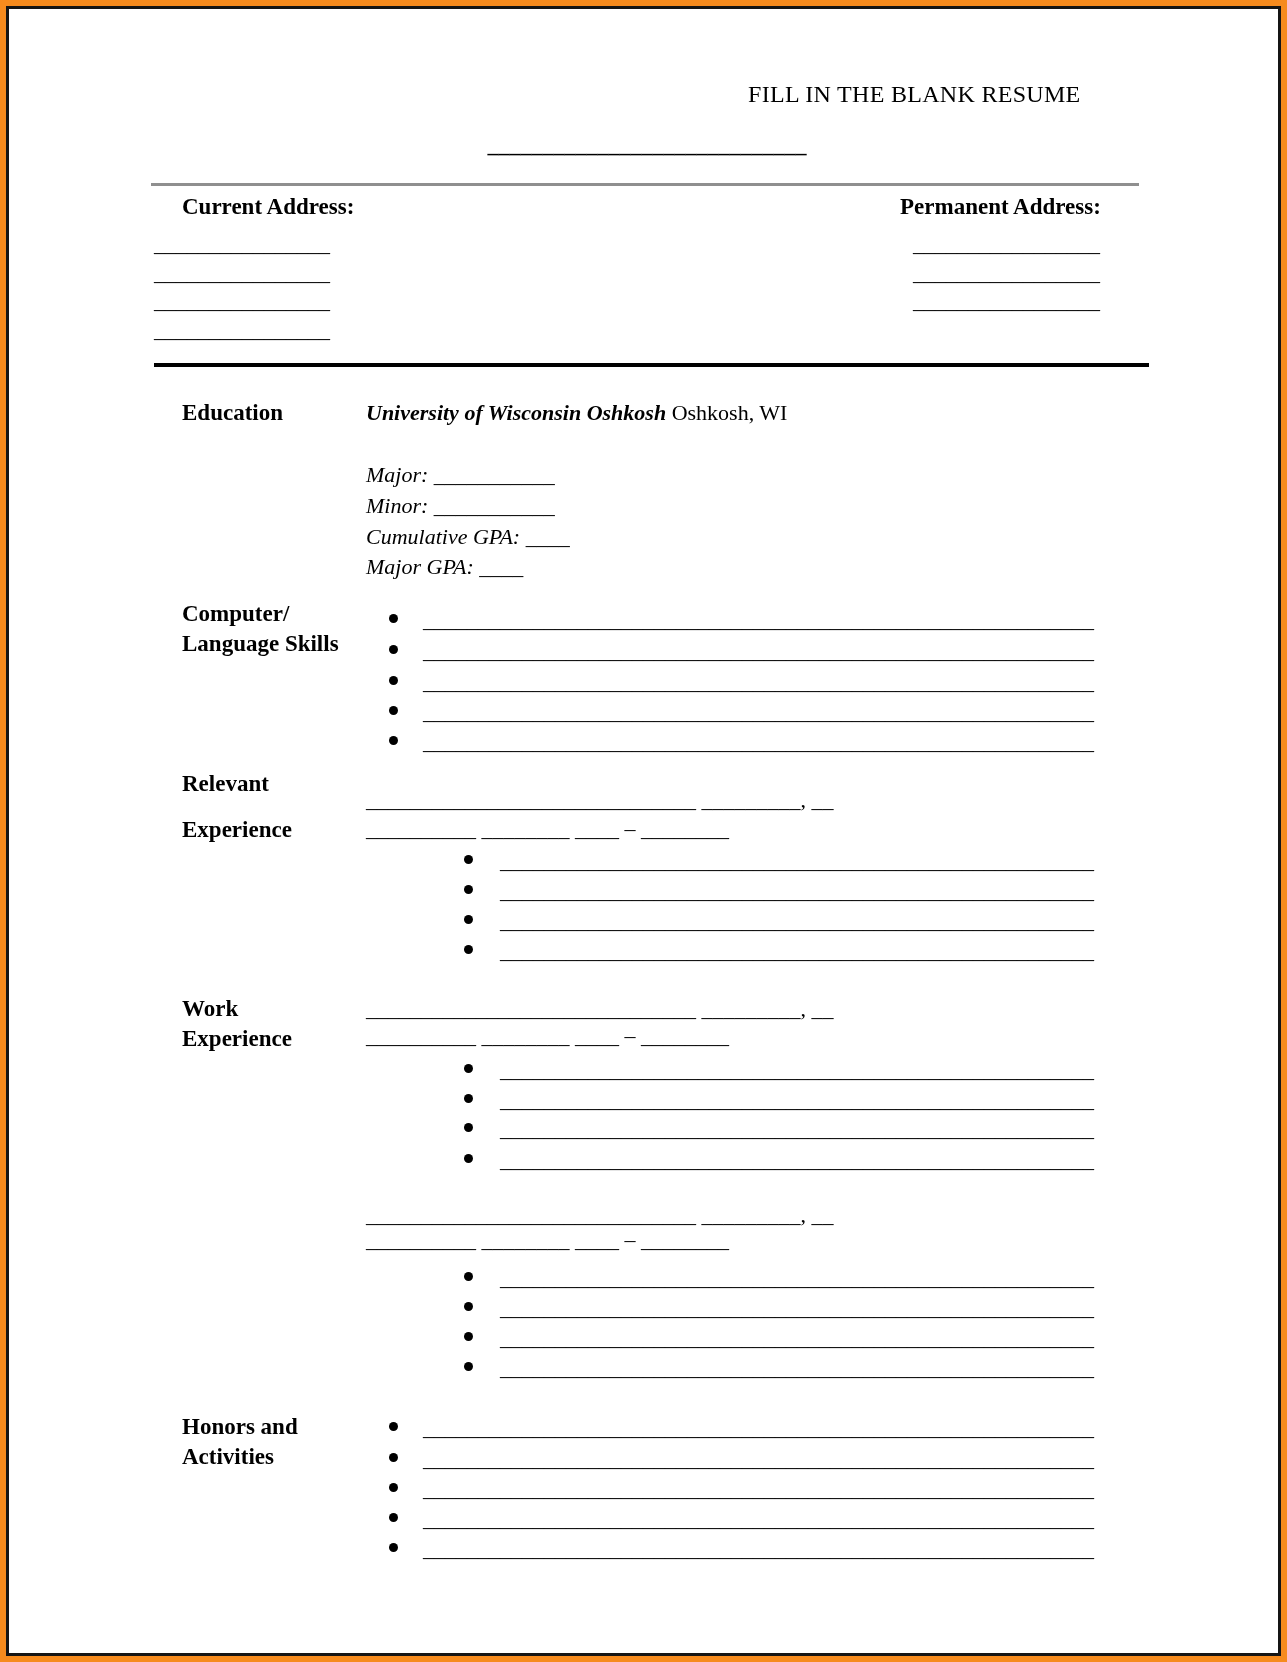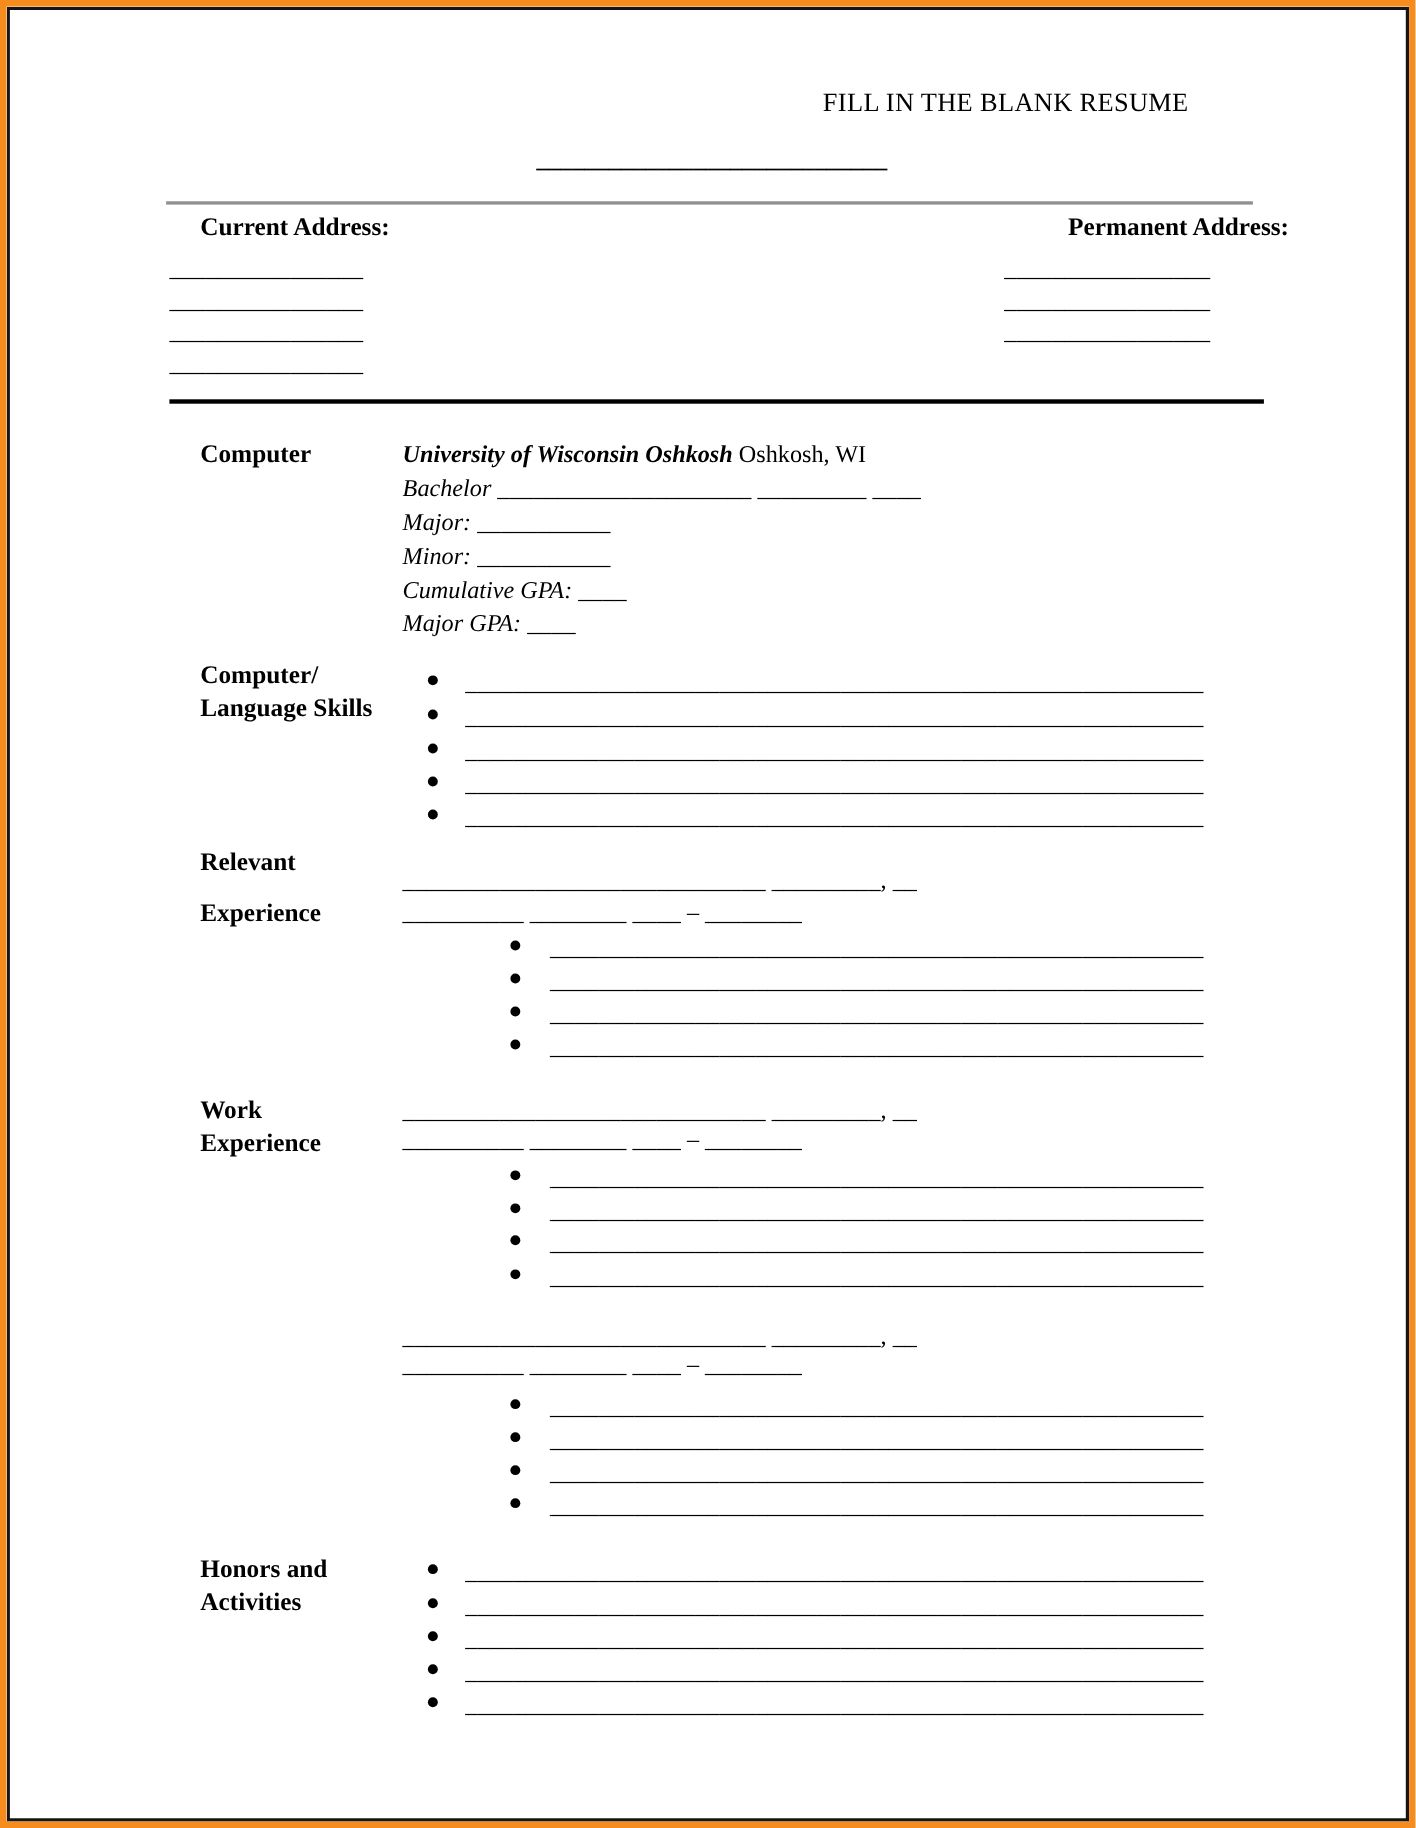--- a/index.html
+++ b/index.html
@@ -30,38 +30,37 @@
 </head>
 <body>
 
 <div class="frame">
 
   <div class="t title" style="left:742px;top:76px">FILL IN THE BLANK RESUME</div>
   <div class="t b" style="left:483px;top:127px">_____________________________</div>
   <div class="rule rule-gray" style="left:145px;top:177px;width:988px;height:3px"></div>
 
   <div class="t lbl" style="left:148px;top:189px">Current Address:</div>
-  <div class="t lbl" style="left:937px;top:189px">Permanent Address:</div>
+  <div class="t lbl" style="left:866px;top:189px">Permanent Address:</div>
 
   <div class="t" style="left:148px;top:226px">________________</div>
   <div class="t" style="left:148px;top:255px">________________</div>
   <div class="t" style="left:148px;top:283px">________________</div>
   <div class="t" style="left:148px;top:312px">________________</div>
 
   <div class="t" style="left:907px;top:226px">_________________</div>
   <div class="t" style="left:907px;top:255px">_________________</div>
   <div class="t" style="left:907px;top:283px">_________________</div>
 
   <div class="rule rule-black" style="left:148px;top:357px;width:995px;height:4px"></div>
 
-  <div class="t lbl" style="left:148px;top:395px">Computer</div>
+  <div class="t lbl" style="left:148px;top:395px">Education</div>
   <div class="t" style="left:360px;top:395px">
     <span class="b">University of Wisconsin Oshkosh</span><span> Oshkosh, WI</span>
   </div>
-  <div class="t it" style="left:360px;top:426px">Bachelor _____________________ _________ ____</div>
   <div class="t it" style="left:360px;top:457px">Major: ___________</div>
   <div class="t it" style="left:360px;top:488px">Minor: ___________</div>
   <div class="t it" style="left:360px;top:519px">Cumulative GPA: ____</div>
   <div class="t it" style="left:360px;top:549px">Major GPA: ____</div>
 
   <div class="t lbl" style="left:148px;top:596px">Computer/</div>
   <div class="t lbl" style="left:148px;top:626px">Language Skills</div>
 
   <div class="t g1" style="left:383px;top:602px"><span class="dot"></span><span>_____________________________________________________________</span></div>
   <div class="t g1" style="left:383px;top:633px"><span class="dot"></span><span>_____________________________________________________________</span></div>

